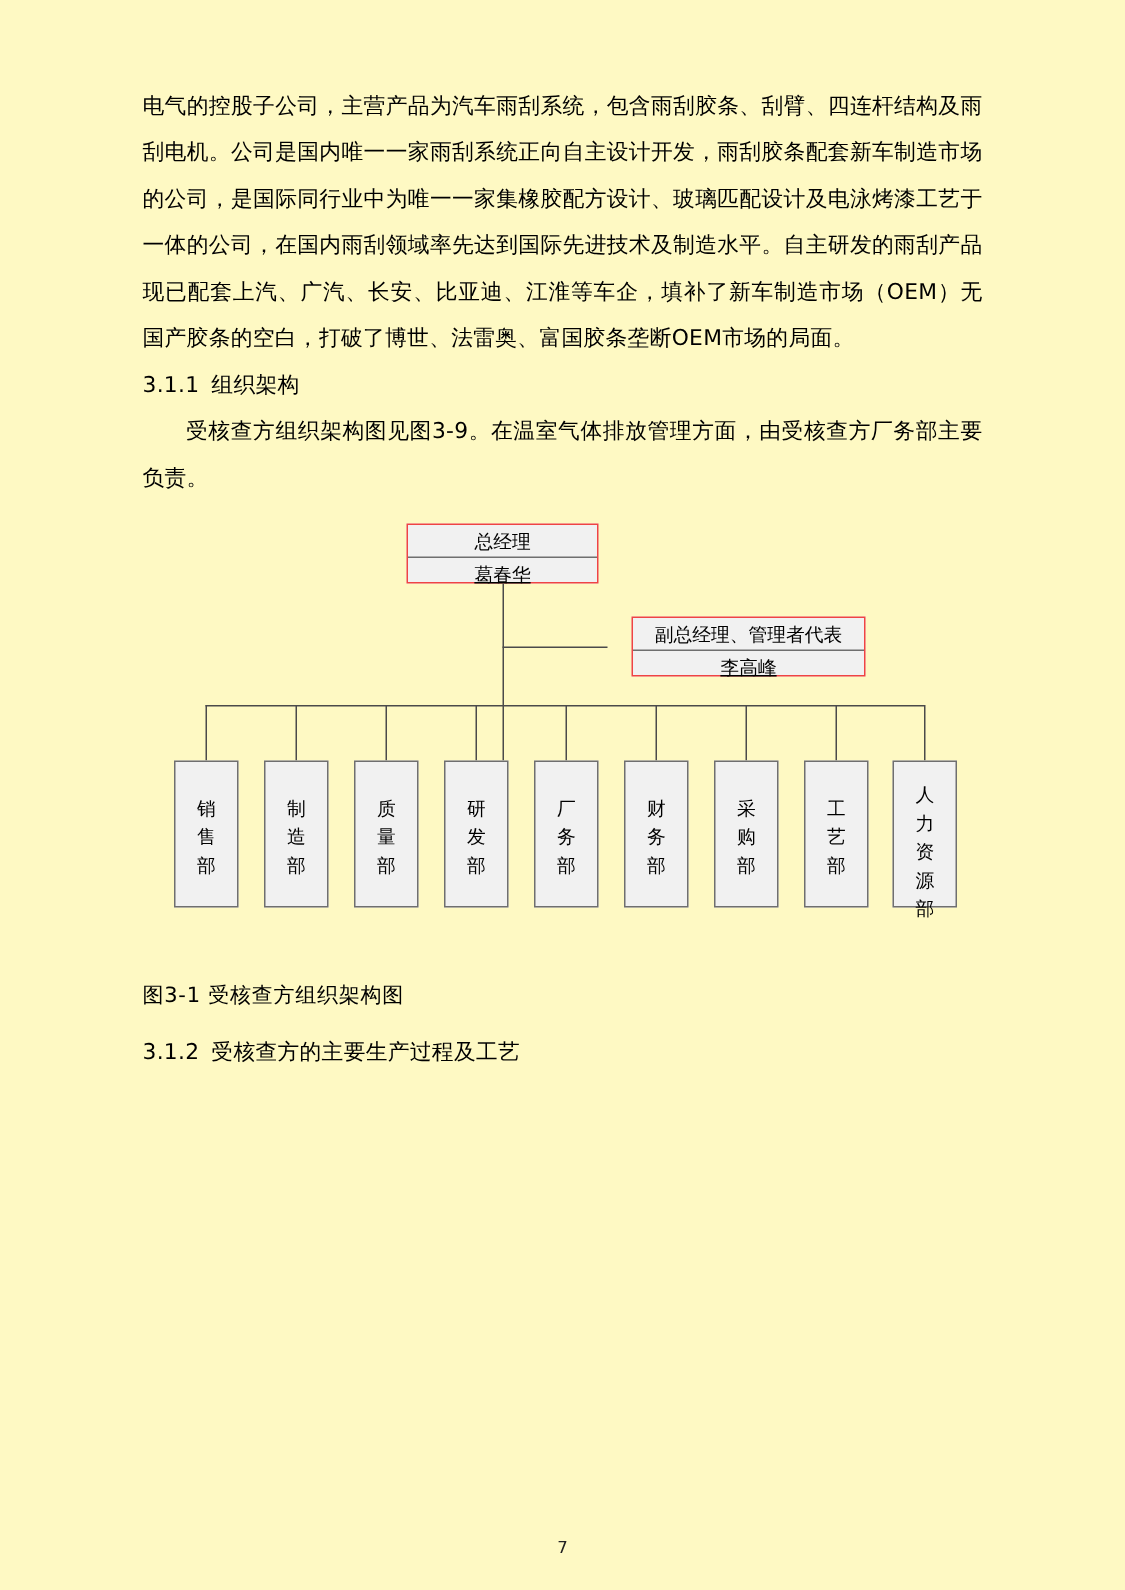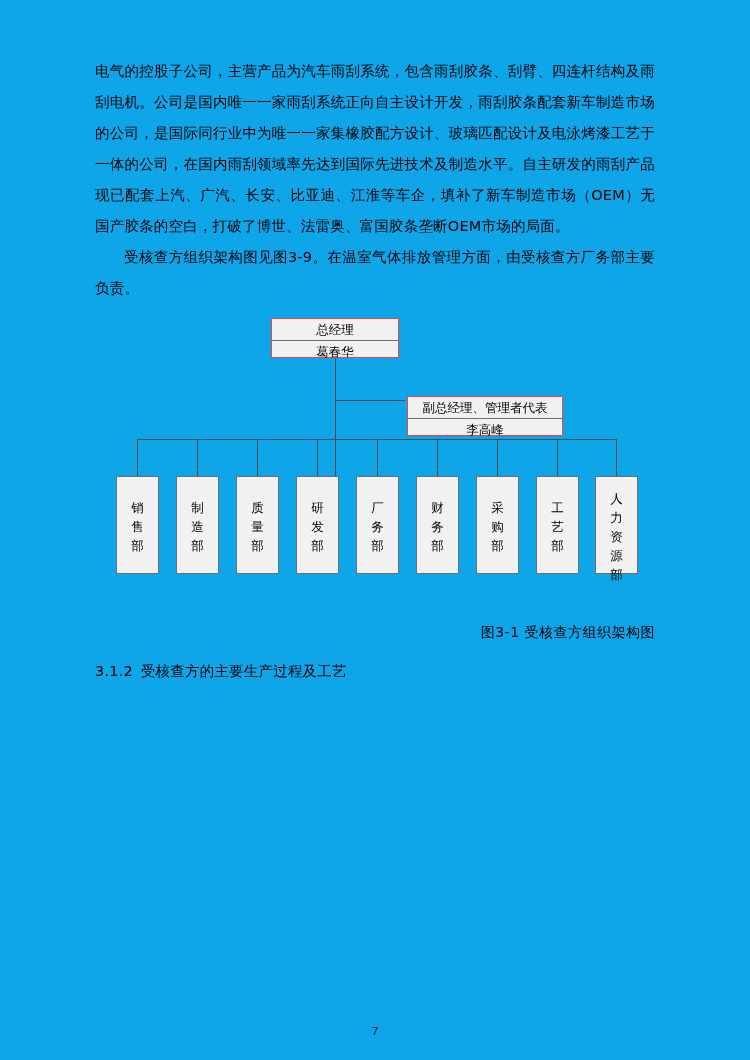--- a/index.html
+++ b/index.html
@@ -4,21 +4,21 @@
 <style>
   html, body {
     margin: 0;
     padding: 0;
     background: #8a8a8a;
   }
   .page {
     position: relative;
     width: 750px;
     height: 1060px;
-    background: #0ea5e9;
+    background: #fef9c3;
     margin: 0 auto;
     box-sizing: border-box;
     font-family: "DejaVu Sans", "Liberation Sans", sans-serif;
     color: #000000;
     overflow: hidden;
   }
   .content {
     position: absolute;
     left: 95px;
     top: 56px;
@@ -66,34 +66,33 @@
     padding-top: 2px;
   }
   .node .l1 { display: block; }
   .node .sep {
     display: block;
     border-top: 1px solid #6f6f6f;
     margin: 2px 0 2px 0;
     height: 0;
     font-size: 0;
   }
-  .node .l2 { display: block; }
+  .node .l2 { display: block; text-decoration: underline; }
 
   .node-top {
     left: 176px;
     top: 0px;
     width: 128px;
     height: 40px;
   }
   .node-vice {
-    left: 312px;
+    left: 326px;
     top: 62px;
     width: 156px;
     height: 40px;
-    margin-top: 16px;
   }
 
   .leaf {
     position: absolute;
     top: 158px;
     width: 43px;
     height: 98px;
     border: 1px solid #6f6f6f;
     background: #f1f1f1;
     box-sizing: border-box;
@@ -111,21 +110,21 @@
   }
 
   .line {
     position: absolute;
     background: #4a4a4a;
   }
   .vline { width: 1px; }
   .hline { height: 1px; }
 
   .figcap {
-    text-align: right;
+    text-align: left;
     font-size: 14px;
     margin-top: 6px;
     letter-spacing: 0.5px;
   }
 
   .pagenum {
     position: absolute;
     left: 0;
     right: 0;
     bottom: 22px;
@@ -135,20 +134,23 @@
   }
 </style>
 </head>
 <body>
 
 <div class="page">
   <div class="content">
 
     <p class="para">电气的控股子公司，主营产品为汽车雨刮系统，包含雨刮胶条、刮臂、四连杆结构及雨刮电机。公司是国内唯一一家雨刮系统正向自主设计开发，雨刮胶条配套新车制造市场的公司，是国际同行业中为唯一一家集橡胶配方设计、玻璃匹配设计及电泳烤漆工艺于一体的公司，在国内雨刮领域率先达到国际先进技术及制造水平。自主研发的雨刮产品现已配套上汽、广汽、长安、比亚迪、江淮等车企，填补了新车制造市场（OEM）无国产胶条的空白，打破了博世、法雷奥、富国胶条垄断OEM市场的局面。</p>
 
+    <p class="heading">
+      <span class="num">3.1.1</span><span>组织架构</span>
+    </p>
 
     <p class="para indent">受核查方组织架构图见图3-9。在温室气体排放管理方面，由受核查方厂务部主要负责。</p>
 
     <div class="chart-wrap">
 
       <div class="node node-top two-line">
         <span class="l1">总经理</span>
         <span class="sep"></span>
         <span class="l2">葛春华</span>
       </div>

